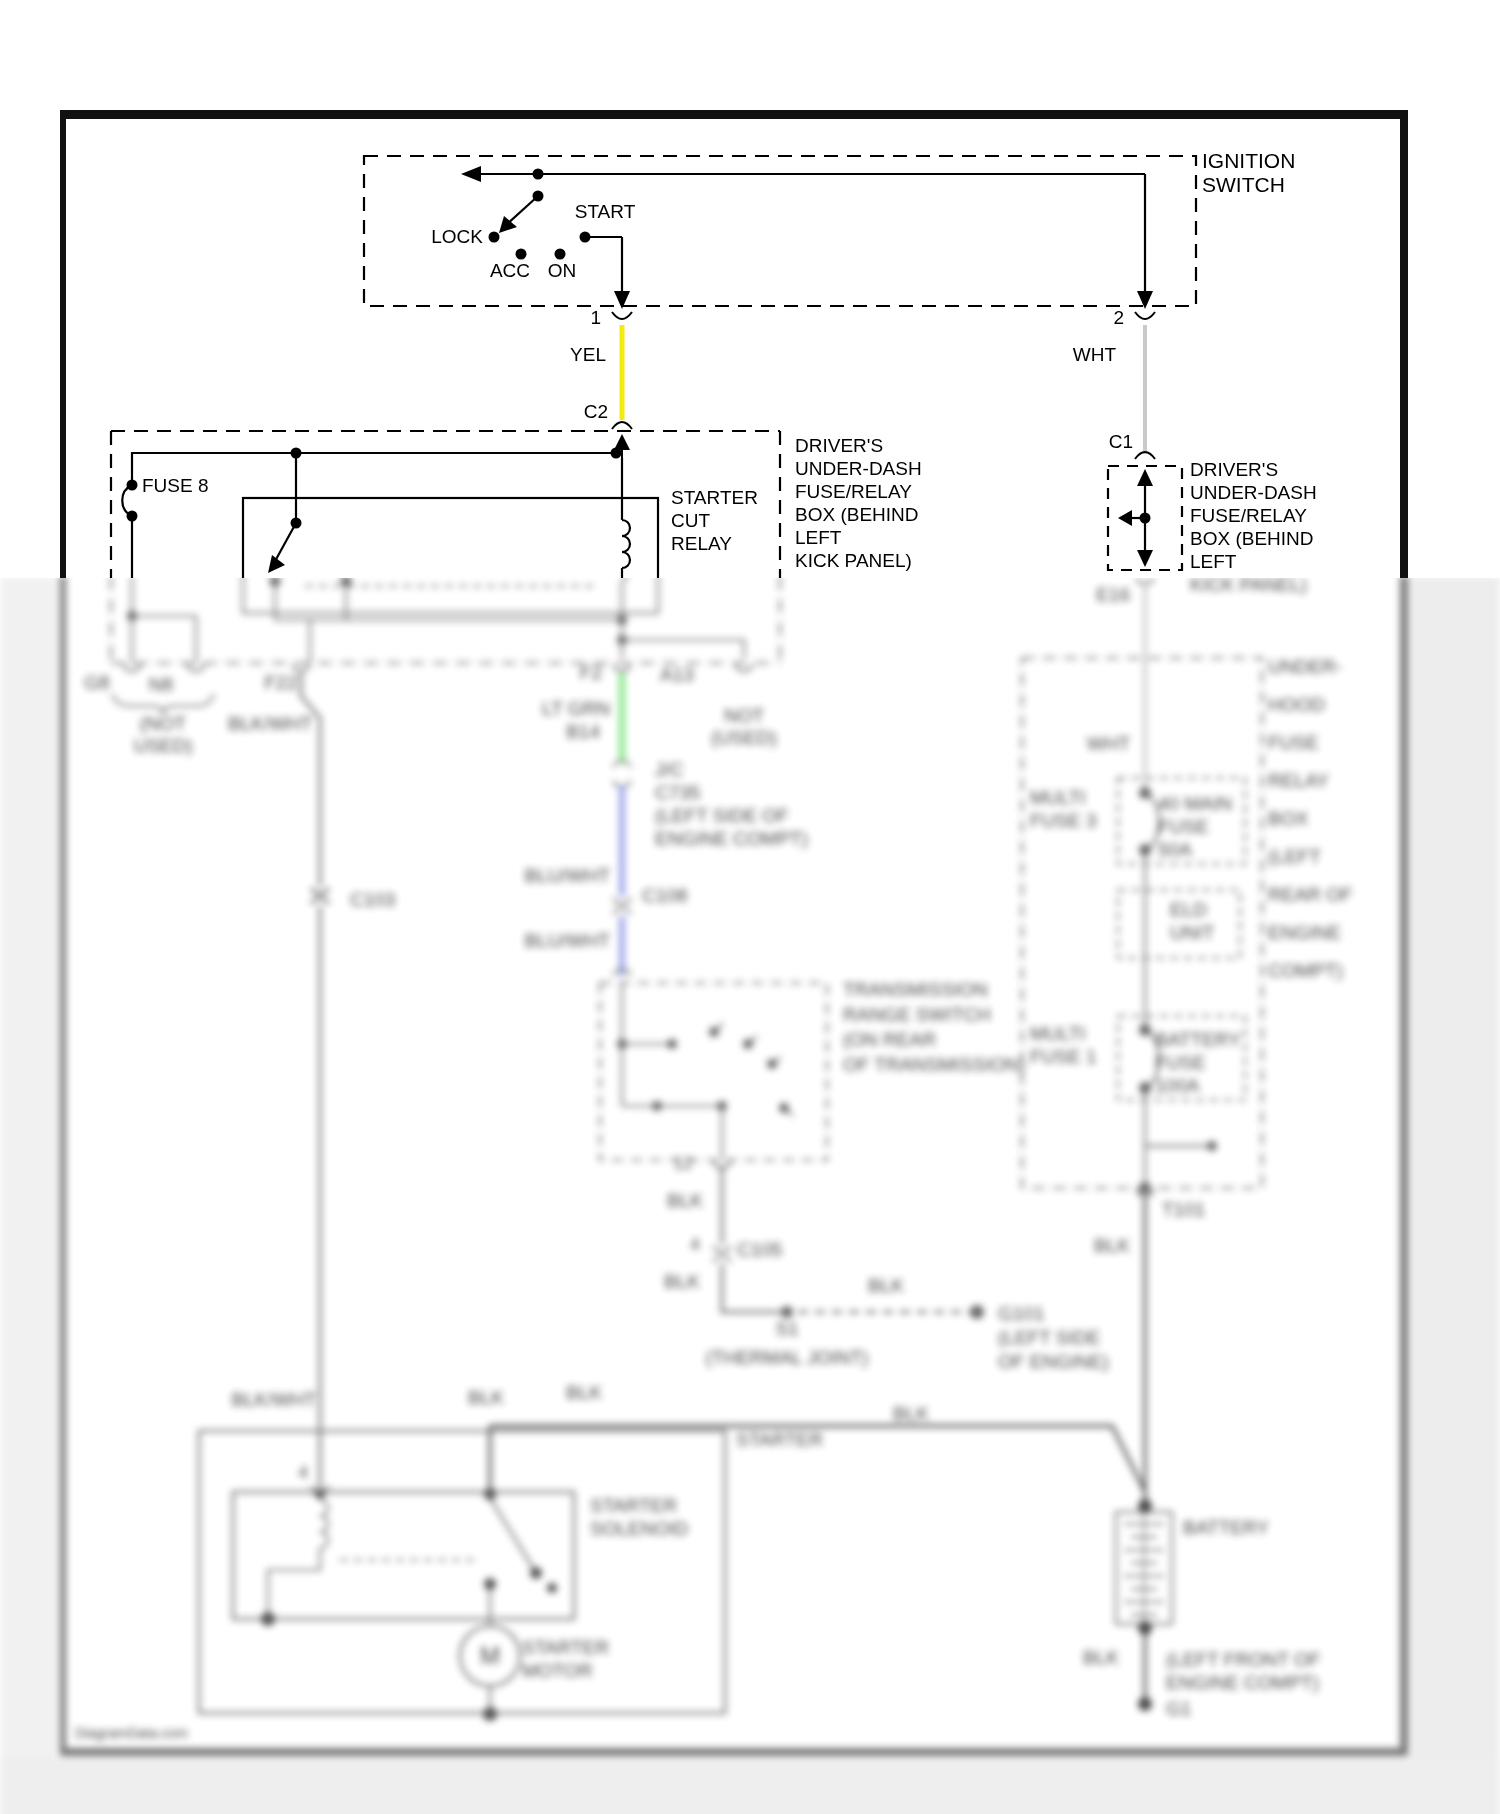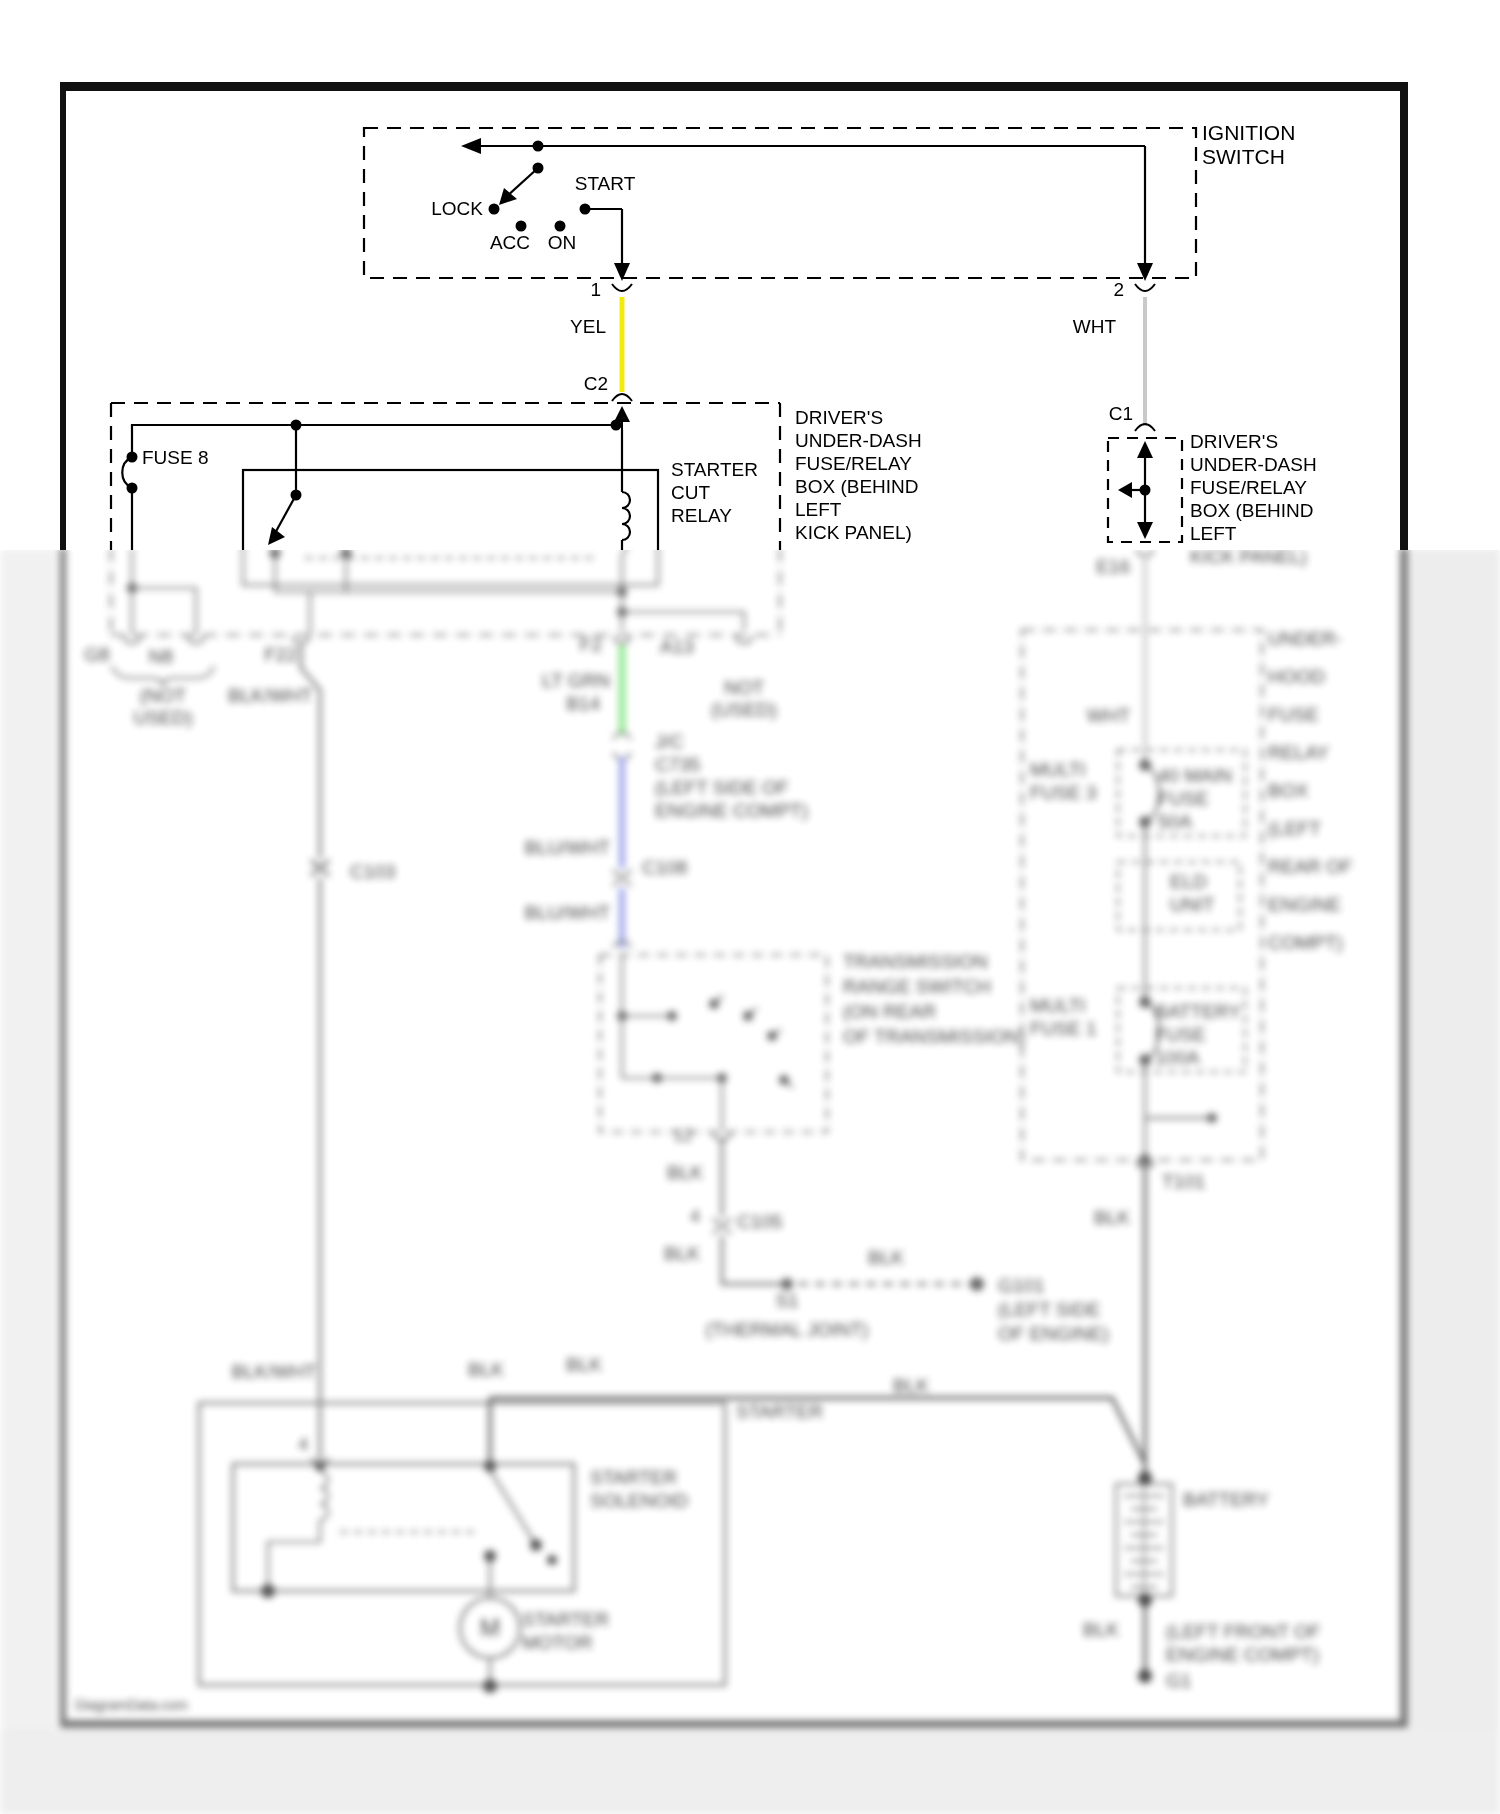--- a/index.html
+++ b/index.html
@@ -1,16 +1,16 @@
 <!DOCTYPE html>
 <html><head>
 <meta charset="utf-8">
 <style>
   html,body{margin:0;padding:0;background:#fff;width:1500px;height:1814px;overflow:hidden;}
-  .page{position:relative;width:1500px;height:1630px;background:#fff;font-family:"Liberation Sans",sans-serif;}
+  .page{position:relative;width:1500px;height:1630px;background:#fff;font-family:"Liberation Sans",sans-serif;margin-top:28px;}
   svg text{font-family:"Liberation Sans",sans-serif;fill:#000;}
   .sharp-layer{position:absolute;top:0;left:0;}
   .blur-wrap{position:absolute;top:550px;left:0;width:1500px;height:1264px;overflow:hidden;}
   .blur-wrap svg{position:absolute;top:-550px;left:0;filter:blur(3.6px);opacity:.94;}
   .blur-wrap svg text{fill:#3a3a3a;}
 </style>
 </head>
 <body>
 
 <div class="page">

